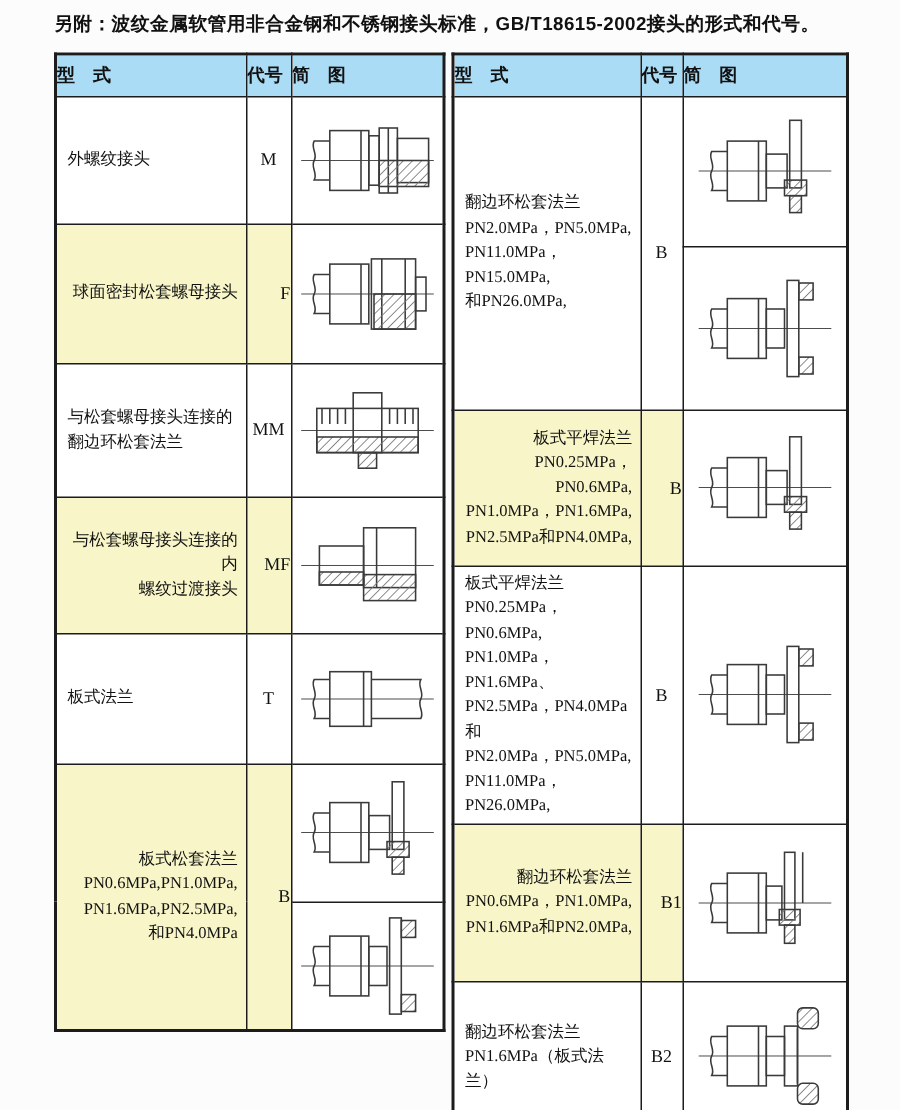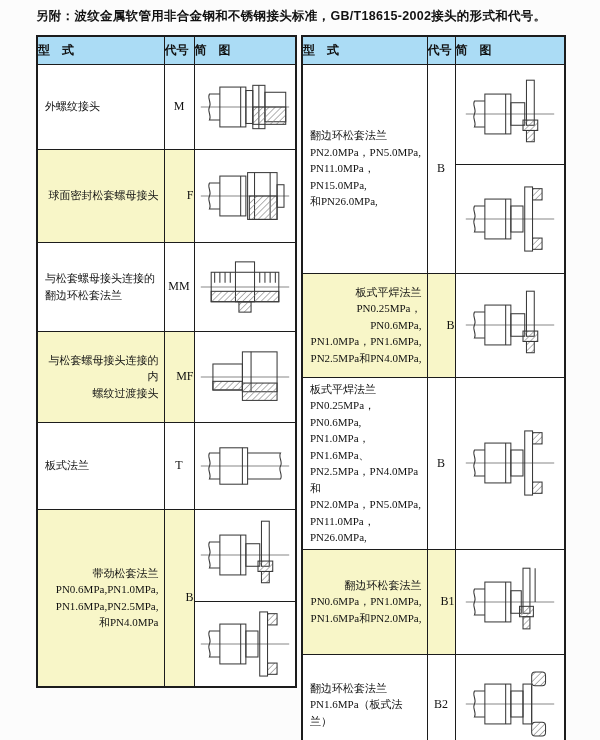--- a/index.html
+++ b/index.html
@@ -254,21 +254,21 @@
       <tr style="height:87px">
         <td class="type">板式法兰</td>
         <td class="code">T</td>
         <td class="diag">
           <svg class="dsvg" viewBox="0 0 110 90">
                 <use href="#sym-butt-weld"></use>
               </svg>
         </td>
       </tr>
       <tr style="height:92px">
-        <td class="type hl" rowspan="2">带劲松套法兰
+        <td class="type hl" rowspan="2">板式松套法兰
 PN0.6MPa,PN1.0MPa,
 PN1.6MPa,PN2.5MPa,
 和PN4.0MPa</td>
         <td class="code hl" rowspan="2">B</td>
         <td class="diag">
           <svg class="dsvg" viewBox="0 0 110 90">
                 <use href="#sym-flange-up"></use>
               </svg>
         </td>
       </tr>

